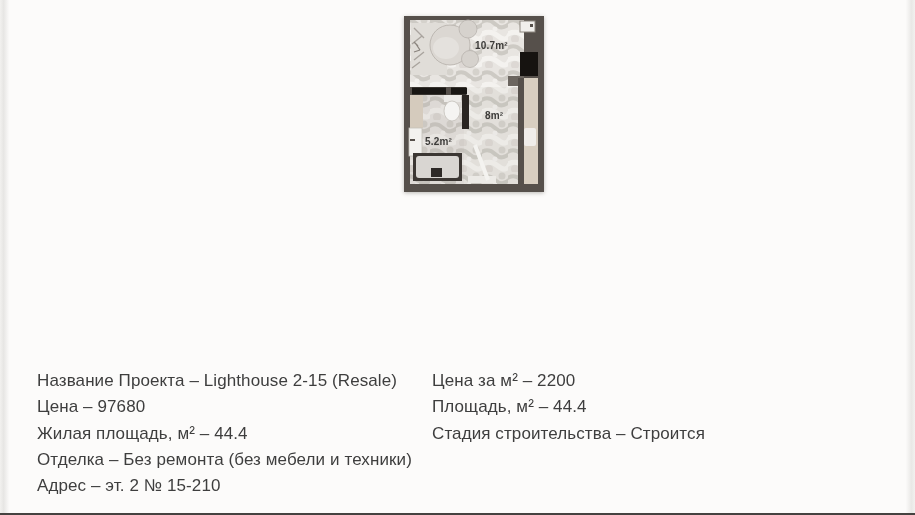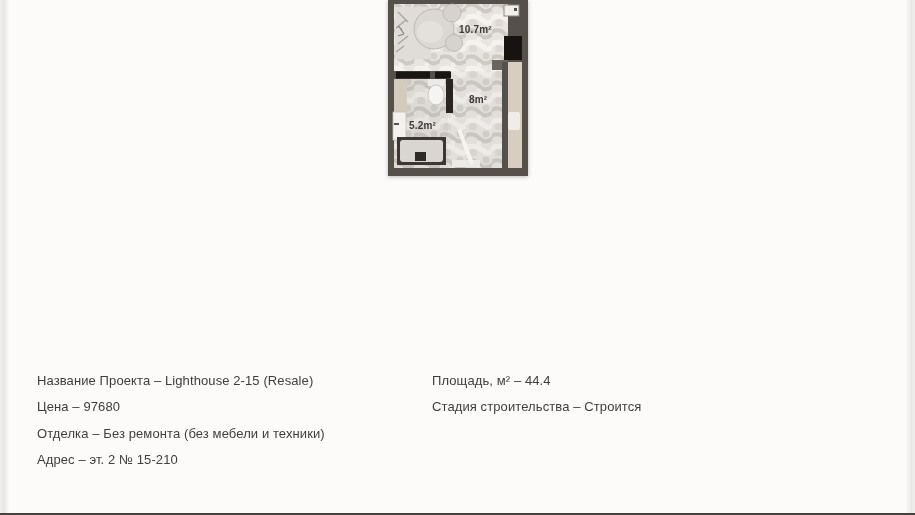--- a/index.html
+++ b/index.html
@@ -7,34 +7,34 @@
     width:915px;height:515px;overflow:hidden;
     background:var(--bg,#fcfbfa);
     font-family:"Liberation Sans",sans-serif;
   }
   .screen{position:relative;width:915px;height:515px}
   .edge{position:absolute;top:0;bottom:0;width:9px;pointer-events:none}
   .edge-left{left:0;background:linear-gradient(90deg,#f2f1ef 0%,#e7e6e4 40%,#fbfaf9 100%)}
   .edge-right{right:0;background:linear-gradient(270deg,#f2f1ef 0%,#e9e8e6 40%,#fbfaf9 100%)}
 
   .floorplan{
-    position:absolute;left:388px;top:0;width:140px;height:176px;margin:0;
+    position:absolute;left:388px;top:0;width:140px;height:176px;margin:16px;
     box-shadow:0 1px 4px rgba(70,62,55,.35);
   }
   .floorplan svg{display:block;width:100%;height:100%}
   .room-label{
     font-family:"Liberation Sans",sans-serif;
     font-size:10px;font-weight:600;fill:#3c3b39;letter-spacing:.2px;
   }
 
   .col{position:absolute;top:368px}
   .col-left{left:37px}
   .col-right{left:432px}
   .line{
-    height:26.3px;line-height:26.3px;font-size:13px;font-weight:500;
+    height:26.3px;line-height:26.3px;font-size:17px;font-weight:500;
     color:var(--text,#3e3e3e);white-space:nowrap;letter-spacing:.1px;
   }
   .bottom-bar{
     position:absolute;left:0;right:0;bottom:0;height:2.5px;
     background:var(--bottom-bar,#454240);
   }
 </style>
 </head>
 <body>
 
@@ -119,23 +119,25 @@
       <text class="room-label" x="71" y="33">10.7m²</text>
       <text class="room-label" x="81" y="103">8m²</text>
       <text class="room-label" x="21" y="129">5.2m²</text>
     </svg>
   </figure>
 
   <section>
     <div class="col col-left">
       <div class="line">Название Проекта – Lighthouse 2-15 (Resale)</div>
       <div class="line">Цена – 97680</div>
+      <div class="line">Жилая площадь, м² – 44.4</div>
       <div class="line">Отделка – Без ремонта (без мебели и техники)</div>
       <div class="line">Адрес – эт. 2 № 15-210</div>
     </div>
     <div class="col col-right">
+      <div class="line">Цена за м² – 2200</div>
       <div class="line">Площадь, м² – 44.4</div>
       <div class="line">Стадия строительства – Строится</div>
     </div>
   </section>
 
   <div class="bottom-bar"></div>
 </div>
 
 </body></html>

